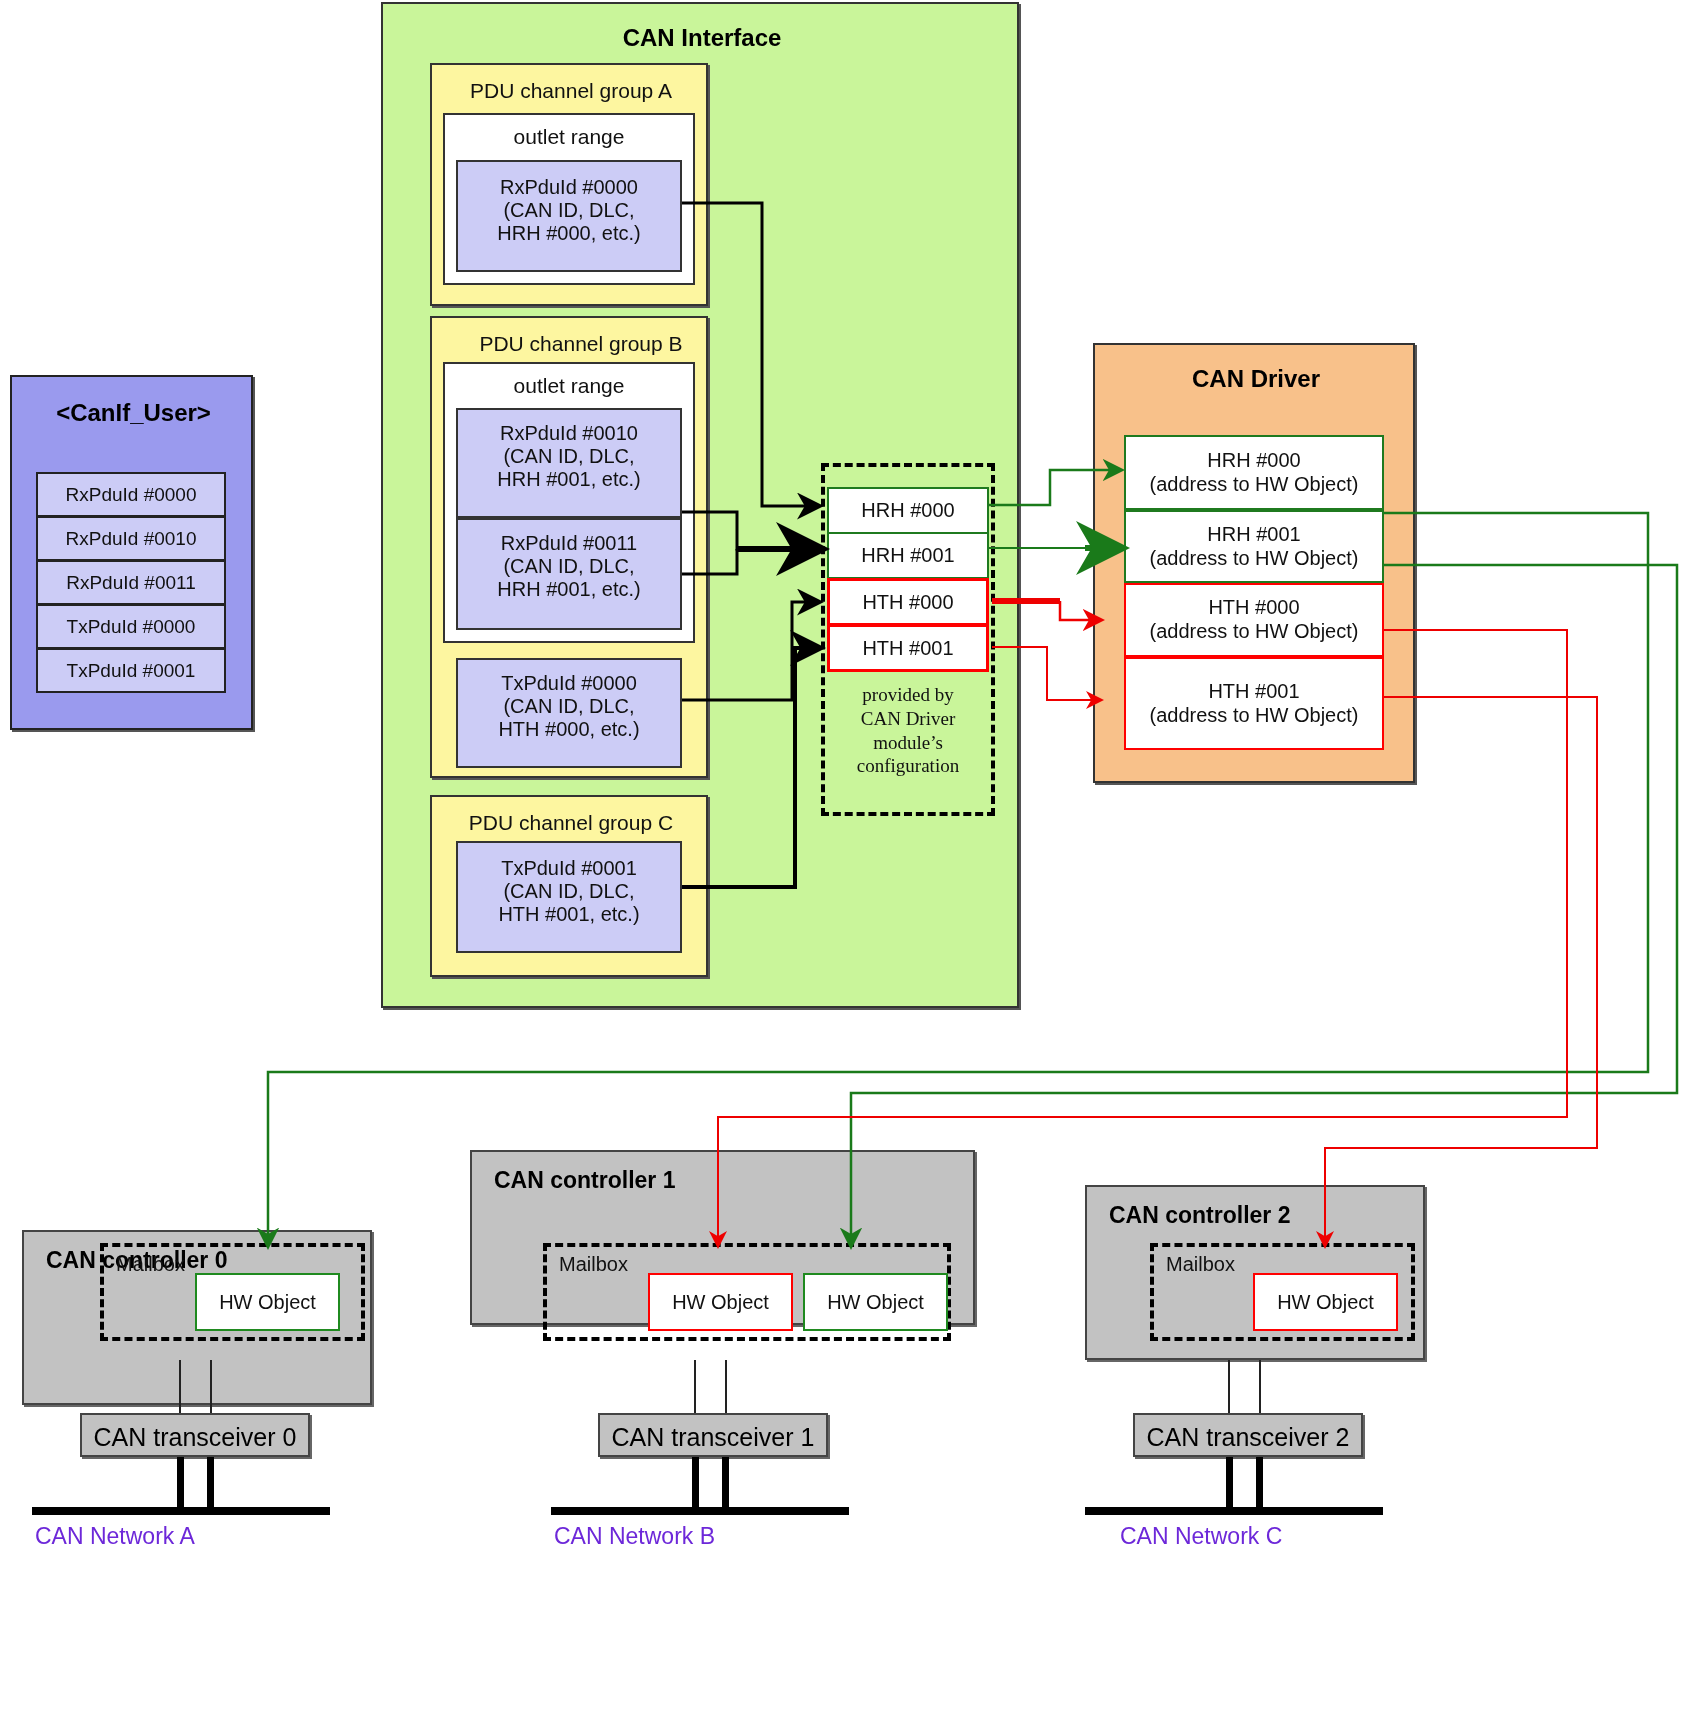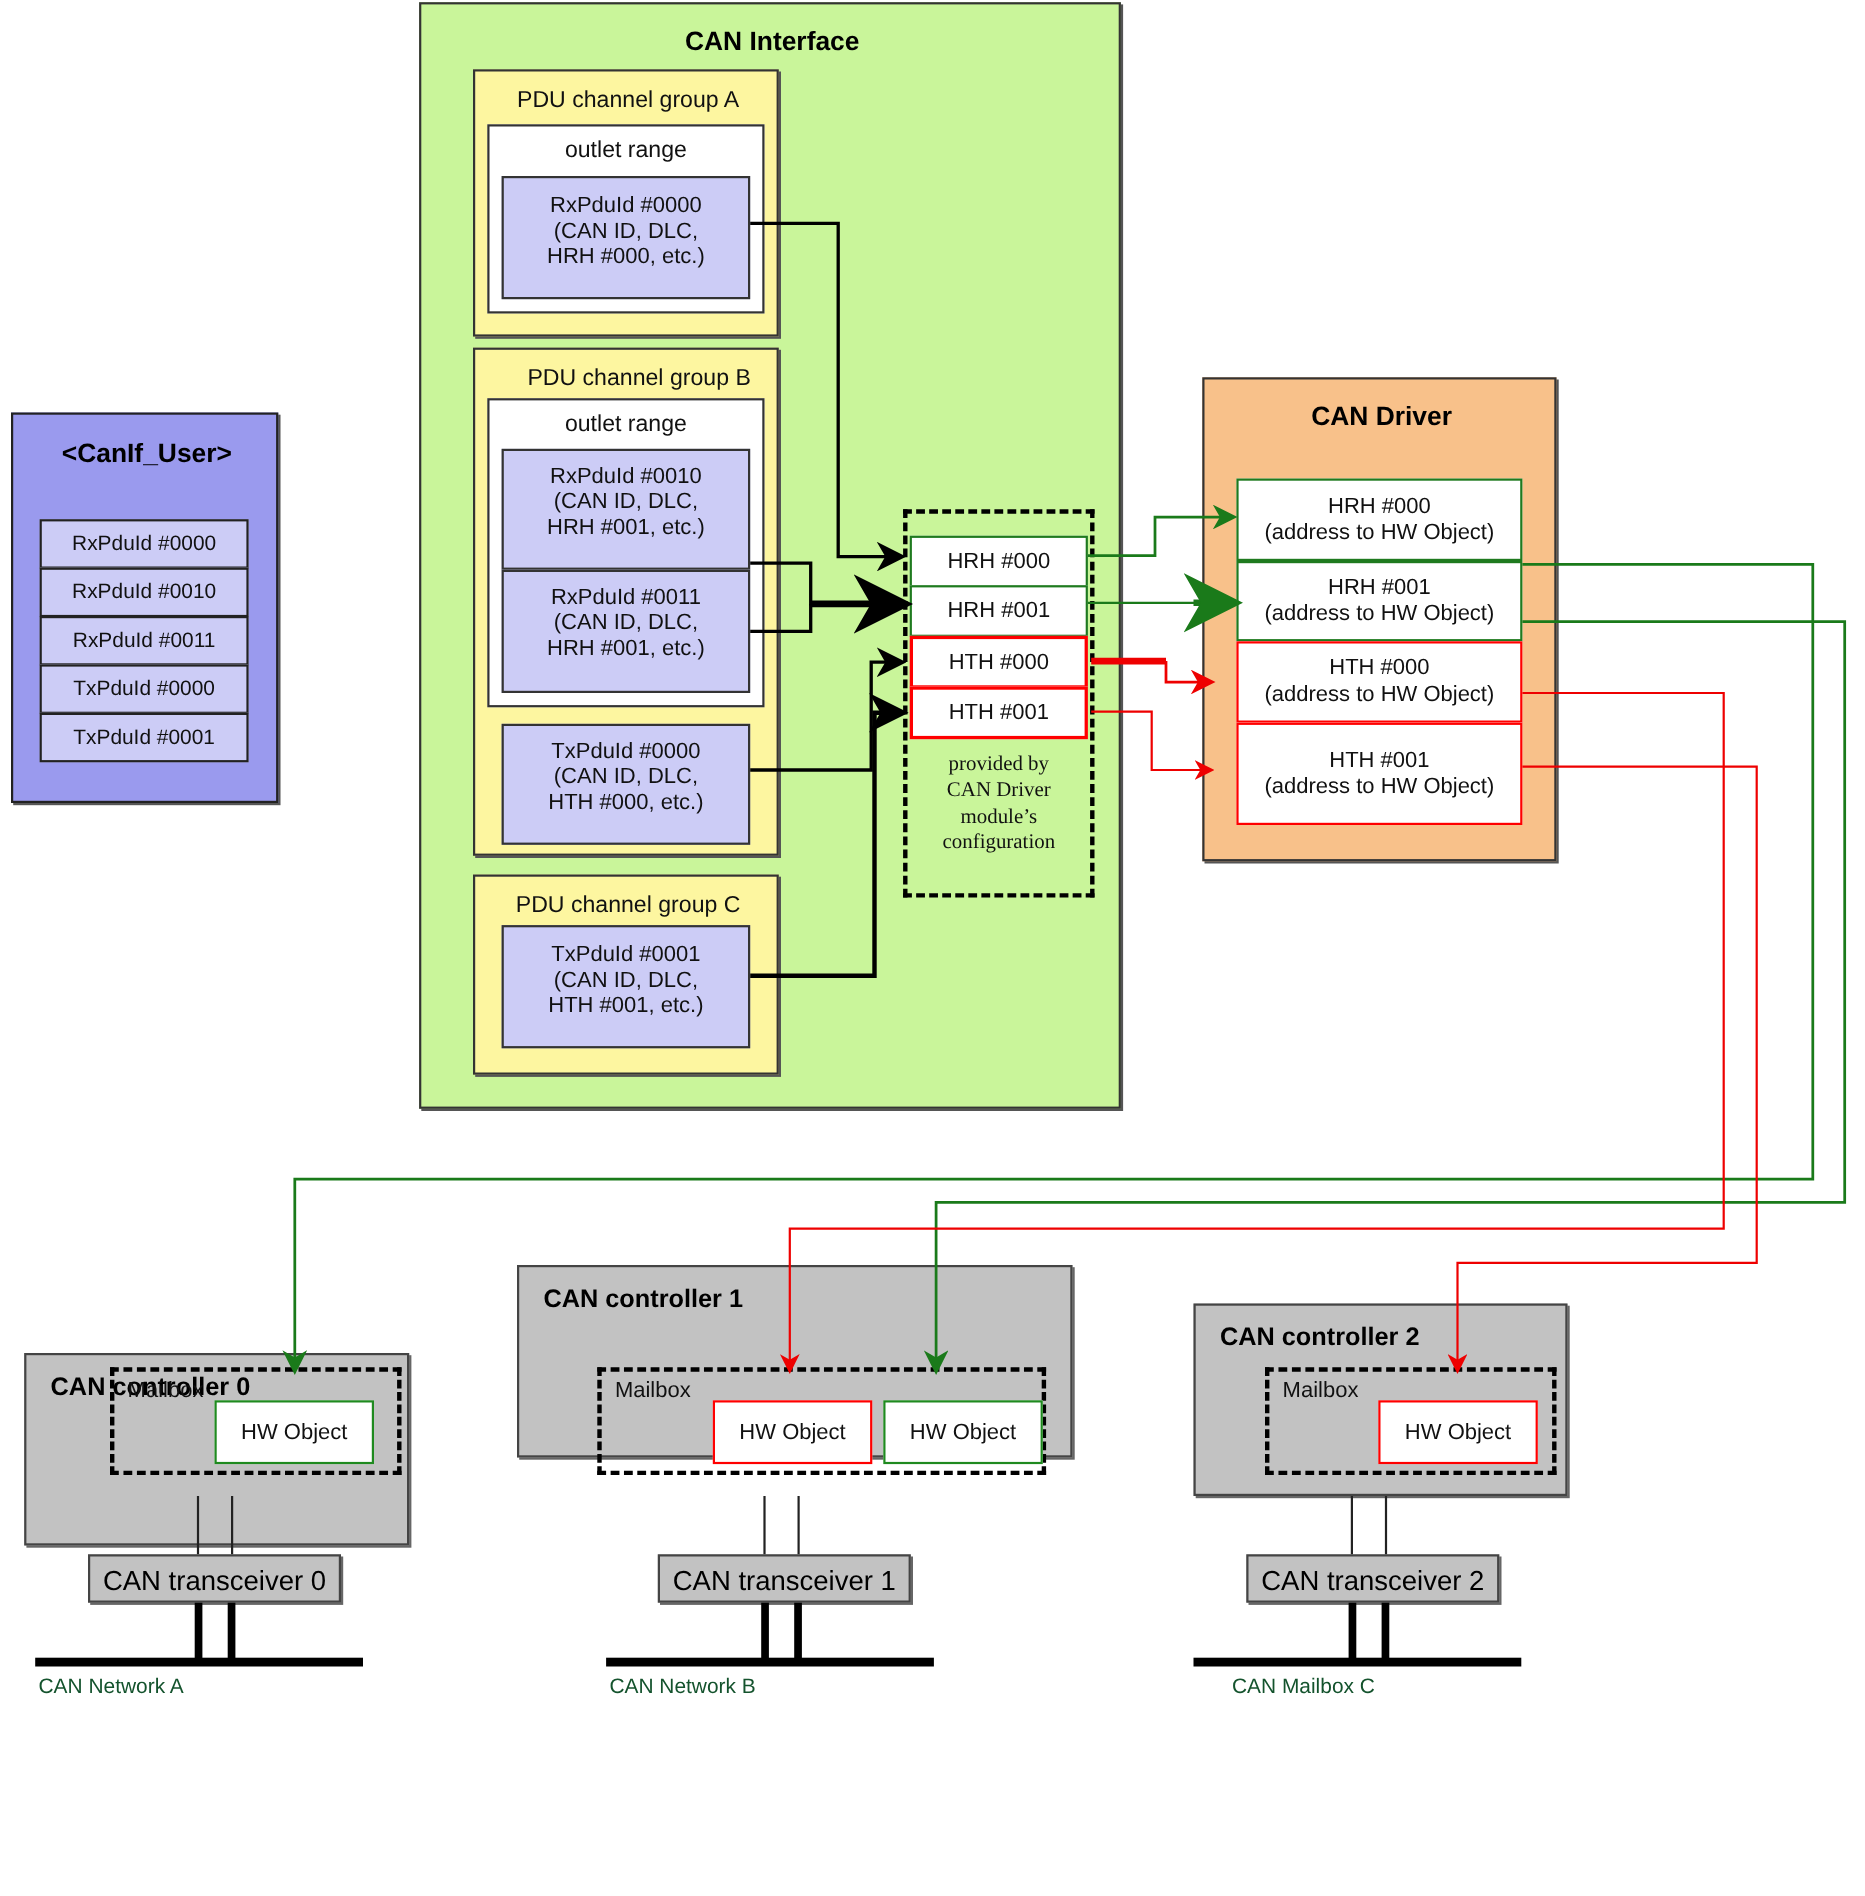--- a/index.html
+++ b/index.html
@@ -32,21 +32,21 @@
            display:flex;flex-direction:column;align-items:center;justify-content:center;line-height:1.18;}
   .drv-grn{border:2px solid #1f7a1f;}
   .drv-red{border:2px solid #f00;}
   .note{font-family:"Liberation Serif", serif;font-size:19px;color:#111;text-align:center;line-height:1.25;}
   .ctrl-title{font-weight:bold;font-size:23px;color:#000;}
   .mb-label{font-size:20px;color:#111;}
   .hwobj{background:#fff;display:flex;align-items:center;justify-content:center;font-size:20px;color:#111;}
   .hw-grn{border:2px solid #1f8a1f;}
   .hw-red{border:2px solid #f00;}
   .trx-label{font-weight:normal;font-size:25px;color:#000;text-align:center;line-height:54px;}
-  .netlabel{font-size:19px;color:#14532d;}
+  .netlabel{font-size:23px;color:#6d28d9;}
   .bus{background:#000;}
   .stub{background:#000;}
   .thinstub{background:#222;}
   svg.ovl{position:absolute;left:0;top:0;width:1695px;height:1724px;pointer-events:none;}
 </style>
 </head>
 <body>
 
 <div id="stage">
 
@@ -218,21 +218,21 @@
     <span>HW Object</span>
   </div>
   <div class="abs thinstub" style="left:1228px;top:1360px;width:2px;height:60px;"></div>
   <div class="abs thinstub" style="left:1259px;top:1360px;width:2px;height:60px;"></div>
   <div class="abs transceiver" style="left:1133px;top:1413px;width:230px;height:44px;">
     <div class="trx-label" style="line-height:44px;">CAN transceiver 2</div>
   </div>
   <div class="abs stub" style="left:1226px;top:1457px;width:7px;height:56px;"></div>
   <div class="abs stub" style="left:1256px;top:1457px;width:7px;height:56px;"></div>
   <div class="abs bus" style="left:1085px;top:1507px;width:298px;height:8px;"></div>
-  <div class="abs netlabel" style="left:1120px;top:1523px;">CAN Mailbox C</div>
+  <div class="abs netlabel" style="left:1120px;top:1523px;">CAN Network C</div>
 
   <svg class="ovl" viewBox="0 0 1695 1724">
     <defs>
       <marker id="ablk" markerWidth="9" markerHeight="9" refX="7" refY="4.5" orient="auto">
         <path d="M0,0 L9,4.5 L0,9 L2.6,4.5 z" fill="#000"></path>
       </marker>
       <marker id="agrn" markerWidth="9" markerHeight="9" refX="7" refY="4.5" orient="auto">
         <path d="M0,0 L9,4.5 L0,9 L2.6,4.5 z" fill="#1a7a1a"></path>
       </marker>
       <marker id="ared" markerWidth="9" markerHeight="9" refX="7" refY="4.5" orient="auto">

